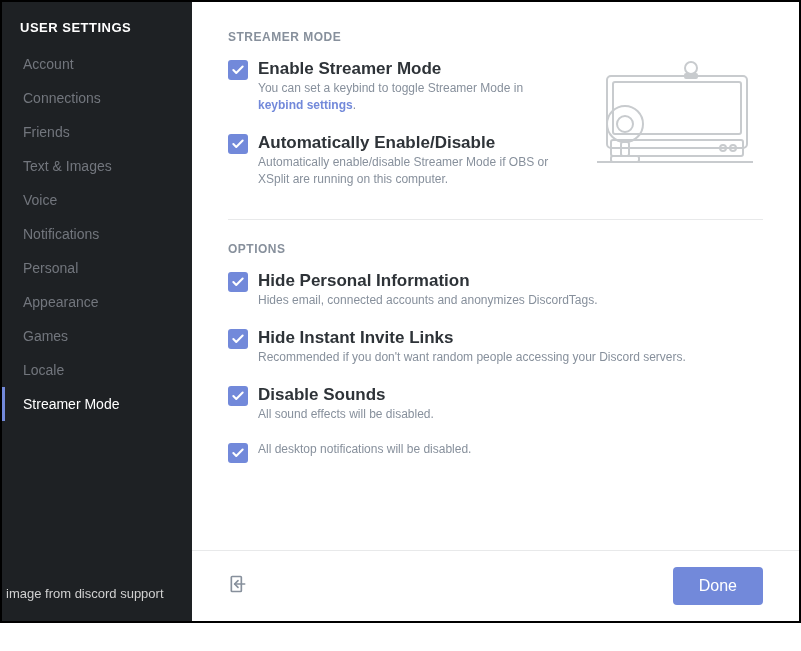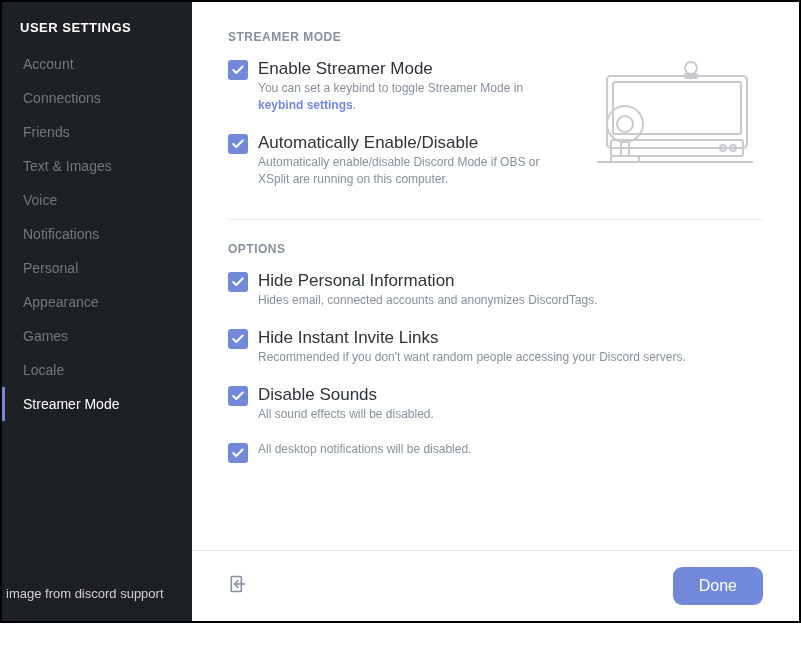--- a/index.html
+++ b/index.html
@@ -13,28 +13,28 @@
     .main { flex: 1; background: #ffffff; display: flex; flex-direction: column; }
     .content { flex: 1; padding: 28px 36px 10px 36px; overflow-y: auto; }
     .section { margin-bottom: 14px; }
     .section-header { color: #87909c; font-size: 12px; font-weight: 700; letter-spacing: 0.5px; margin-bottom: 14px; }
     .streamer-row { display: flex; align-items: flex-start; }
     .streamer-left { flex: 1; padding-right: 8px; }
     .option { display: flex; align-items: flex-start; margin-bottom: 18px; }
     .checkbox { width: 20px; height: 20px; border-radius: 3px; background: #7289da; display: flex; align-items: center; justify-content: center; flex-shrink: 0; margin-right: 10px; margin-top: 2px; cursor: pointer; }
     .checkbox svg { width: 14px; height: 14px; }
     .option-body { flex: 1; }
-    .option-title { font-size: 17px; color: #2e3338; font-weight: 400; line-height: 1.3; }
+    .option-title { font-size: 17px; color: #2e3338; font-weight: 700; line-height: 1.3; }
     .option-desc { font-size: 12px; color: #87909c; line-height: 1.4; }
     .option-desc a { color: #7289da; font-weight: 600; text-decoration: none; cursor: pointer; }
     .divider { border: none; border-top: 1px solid #e8e9ea; margin: 8px 0 22px 0; }
     .illustration { width: 186px; height: 110px; flex-shrink: 0; }
     .footer { border-top: 1px solid #e8e9ea; padding: 16px 36px; display: flex; align-items: center; justify-content: space-between; }
     .logout-icon { color: #87909c; cursor: pointer; }
-    .done-btn { background: #7289da; color: #ffffff; border: none; padding: 10px 26px; font-size: 16px; border-radius: 9px; cursor: pointer; }
+    .done-btn { background: #7289da; color: #ffffff; border: none; padding: 10px 26px; font-size: 16px; border-radius: 4px; cursor: pointer; }
   </style>
 </head>
 <body>
 
 <div class="window">
 
   <aside class="sidebar">
     <div class="sidebar-title">USER SETTINGS</div>
     <div class="sidebar-item"><span>Account</span></div>
     <div class="sidebar-item"><span>Connections</span></div>
@@ -74,21 +74,21 @@
             </div>
 
             <div class="option">
               <div class="checkbox">
                 <svg viewBox="0 0 24 24" fill="none" stroke="#fff" stroke-width="3.5" stroke-linecap="round" stroke-linejoin="round">
                     <polyline points="4 12 9 17 20 6"></polyline>
                   </svg>
               </div>
               <div class="option-body">
                 <div class="option-title">Automatically Enable/Disable</div>
-                <div class="option-desc">Automatically enable/disable Discord Mode if OBS or XSplit are running on this computer.</div>
+                <div class="option-desc">Automatically enable/disable Streamer Mode if OBS or XSplit are running on this computer.</div>
               </div>
             </div>
 
           </div>
 
           <svg class="illustration" viewBox="0 0 186 110">
             <g fill="none" stroke="#c8cbce" stroke-width="2">
               <rect x="30" y="18" width="140" height="72" rx="4"></rect>
               <rect x="36" y="24" width="128" height="52" rx="2"></rect>
               <rect x="34" y="82" width="132" height="16" rx="2"></rect>

